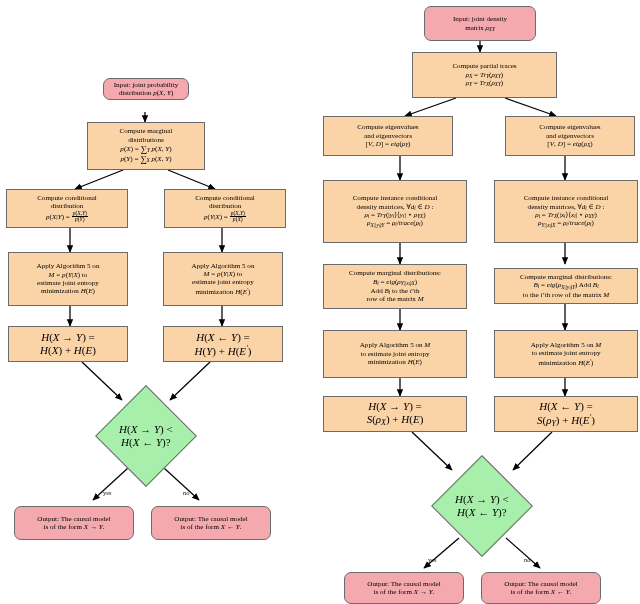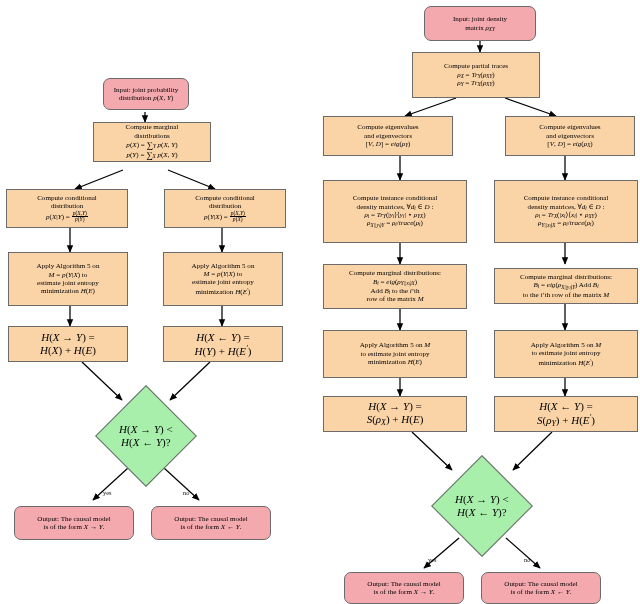--- a/index.html
+++ b/index.html
@@ -67,28 +67,28 @@
       <line x1="565" y1="304" x2="565" y2="330"></line>
       <line x1="400" y1="378" x2="400" y2="396"></line>
       <line x1="565" y1="378" x2="565" y2="396"></line>
       <line x1="412" y1="432" x2="452" y2="470"></line>
       <line x1="552" y1="432" x2="513" y2="470"></line>
       <line x1="459" y1="538" x2="424" y2="568"></line>
       <line x1="506" y1="538" x2="540" y2="568"></line>
     </g>
   </svg>
 
-  <div class="node term" style="left:103px;top:78px;width:86px;height:32px;">
+  <div class="node term" style="left:103px;top:78px;width:86px;height:22px;">
     <div class="txt l1">
       <span class="row rm">Input: joint probability</span>
       <span class="row">distribution <span class="m">p</span>(<span class="m">X</span>, <span class="m">Y</span>)</span>
     </div>
   </div>
 
-  <div class="node proc" style="left:93px;top:122px;width:118px;height:40px;">
+  <div class="node proc" style="left:87px;top:122px;width:118px;height:48px;">
     <div class="txt l1">
       <span class="row rm">Compute marginal</span>
       <span class="row rm">distributions</span>
       <span class="row"><span class="m">p</span>(<span class="m">X</span>) = <span class="bigop">∑</span><span class="sub">Y</span> <span class="m">p</span>(<span class="m">X</span>, <span class="m">Y</span>)</span>
       <span class="row"><span class="m">p</span>(<span class="m">Y</span>) = <span class="bigop">∑</span><span class="sub">X</span> <span class="m">p</span>(<span class="m">X</span>, <span class="m">Y</span>)</span>
     </div>
   </div>
 
   <div class="node proc" style="left:6px;top:189px;width:122px;height:39px;">
     <div class="txt l1">
@@ -164,21 +164,21 @@
     </div>
   </div>
 
   <div class="node term" style="left:424px;top:6px;width:112px;height:35px;">
     <div class="txt l1">
       <span class="row rm">Input: joint density</span>
       <span class="row rm">matrix <span class="m">ρ</span><span class="sub">XY</span></span>
     </div>
   </div>
 
-  <div class="node proc" style="left:412px;top:52px;width:128px;height:46px;">
+  <div class="node proc" style="left:412px;top:52px;width:145px;height:46px;">
     <div class="txt l1">
       <span class="row rm">Compute partial traces</span>
       <span class="row"><span class="m">ρ</span><span class="sub">X</span> = <span class="m">Tr</span><span class="sub">Y</span>(<span class="m">ρ</span><span class="sub">XY</span>)</span>
       <span class="row"><span class="m">ρ</span><span class="sub">Y</span> = <span class="m">Tr</span><span class="sub">X</span>(<span class="m">ρ</span><span class="sub">XY</span>)</span>
     </div>
   </div>
 
   <div class="node proc" style="left:323px;top:116px;width:130px;height:40px;">
     <div class="txt l1">
       <span class="row rm">Compute eigenvalues</span>

